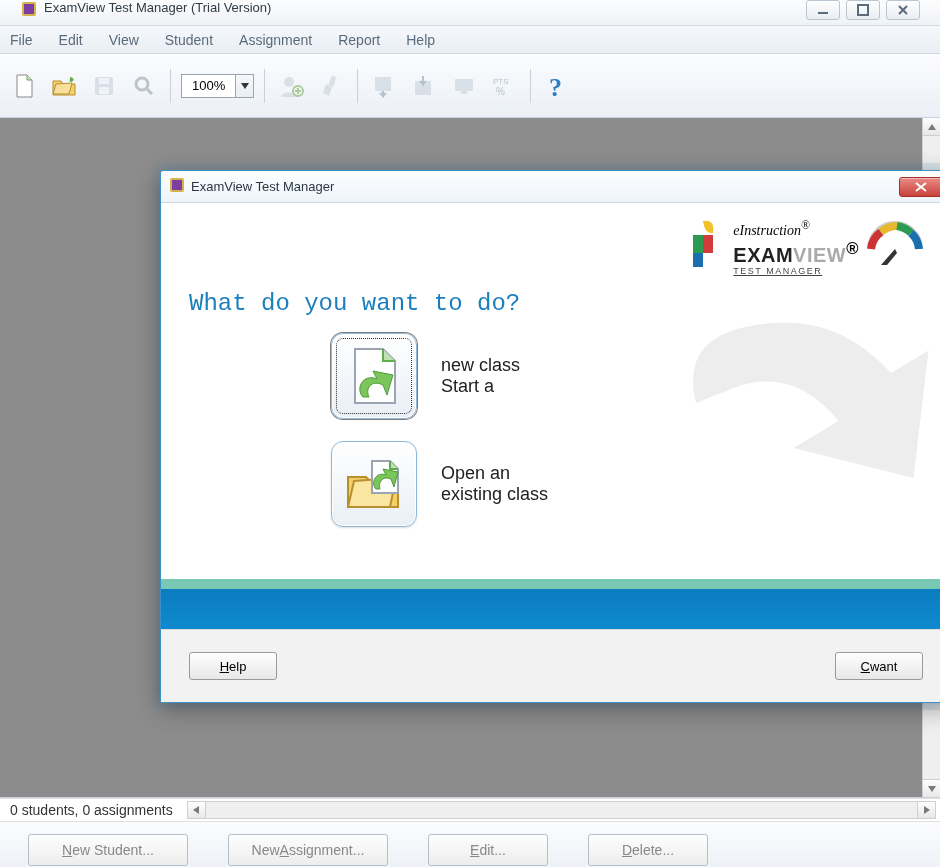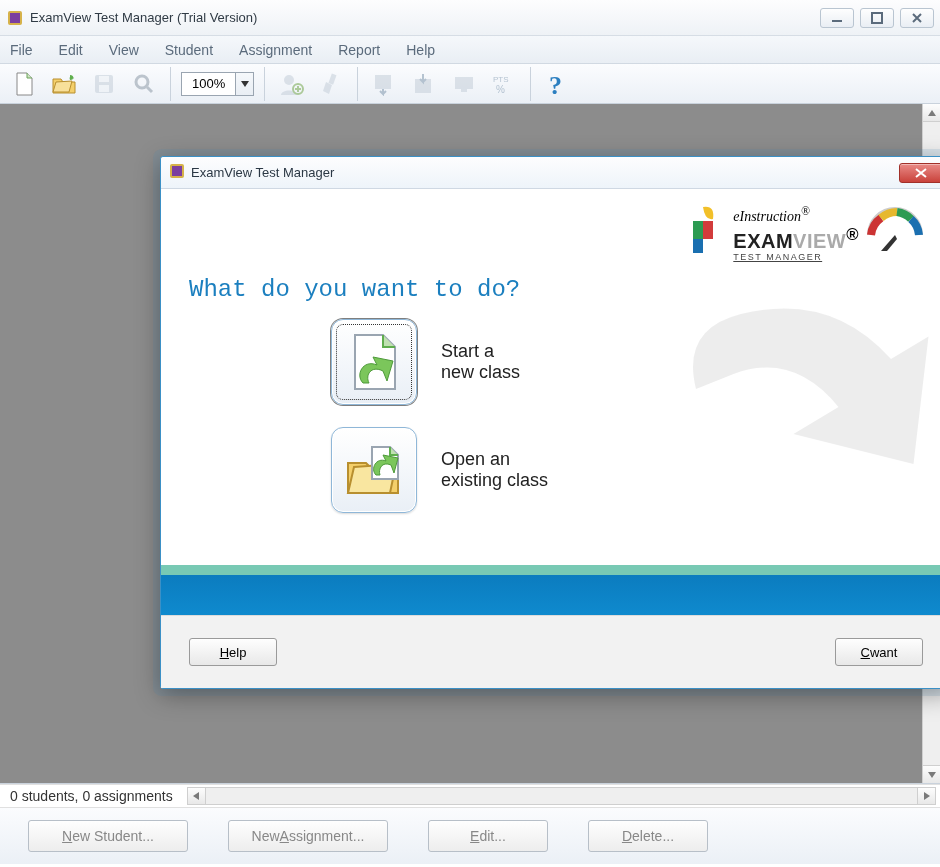--- a/index.html
+++ b/index.html
@@ -1,31 +1,31 @@
 <!DOCTYPE html>
 <html><head>
 <meta charset="utf-8">
 <style>
   * { box-sizing: border-box; margin: 0; padding: 0; }
   body { font-family: "Segoe UI", Tahoma, sans-serif; font-size: 12px; background: #fff; width: 940px; height: 867px; overflow: hidden; }
 
   
-  .titlebar { height: 36px; background: linear-gradient(#fdfdfe,#eef2f6); display: flex; align-items: center; padding: 0 6px; border-bottom: 1px solid #d6dde5; }
+  .titlebar { height: 26px; background: linear-gradient(#fdfdfe,#eef2f6); display: flex; align-items: flex-start; padding: 0 20px; border-bottom: 1px solid #d6dde5; }
   .titlebar .app-icon { width: 18px; height: 18px; margin-right: 6px; }
   .titlebar .title { color: #303b45; font-size: 13px; flex: 1; }
   .win-controls { display: flex; gap: 6px; }
   .win-btn { width: 34px; height: 20px; border: 1px solid #b9c5d1; border-radius: 3px; background: linear-gradient(#fefefe,#e9eef4); display: flex; align-items: center; justify-content: center; color: #5b6b7c; }
   .win-btn svg { display: block; }
 
   
   .menubar { height: 28px; background: linear-gradient(#f5f8fb,#e9eef4); border-bottom: 1px solid #d1d9e2; display: flex; align-items: center; padding: 0 6px; gap: 18px; color: #5b6b7c; font-size: 14px; }
   .menu-item { padding: 2px 4px; cursor: default; }
 
   
-  .toolbar { height: 40px; background: linear-gradient(#fbfcfe,#ebf0f6); border-bottom: 1px solid #c9d2dc; display: flex; align-items: center; padding: 0 8px; gap: 8px; }
+  .toolbar { height: 64px; background: linear-gradient(#fbfcfe,#ebf0f6); border-bottom: 1px solid #c9d2dc; display: flex; align-items: center; padding: 0 8px; gap: 8px; }
   .toolbar .sep { width: 1px; height: 34px; background: #c9d2dc; margin: 0 2px; }
   .tool-btn { width: 32px; height: 32px; display: flex; align-items: center; justify-content: center; border-radius: 3px; }
   .tool-btn.disabled { opacity: 0.6; }
   .zoom-box { display: flex; align-items: center; border: 1px solid #9aa5b1; background:#fff; height: 24px; }
   .zoom-box .zv { padding: 0 10px; font-size: 13px; }
   .zoom-box .dd { width: 18px; height: 100%; border-left: 1px solid #9aa5b1; display:flex; align-items:center; justify-content:center; background: linear-gradient(#f5f8fb,#e9eef4); }
 
   
   .workarea { position: relative; background: #8c8c8c; height: 680px; border-bottom: 1px solid #c9d2dc; }
   .workarea .scrollbar-v { position: absolute; right: 0; top: 0; bottom: 0; width: 18px; background: #efefef; border-left: 1px solid #cfcfcf; }
@@ -265,22 +265,22 @@
       <div class="options">
         <div class="option">
           <div class="opt-icon selected">
             <svg width="54" height="62">
               <path d="M8 4h28l12 12v42H8z" fill="#fff" stroke="#9aa5b1" stroke-width="2"></path>
               <path d="M36 4v12h12" fill="#bfe1b0" stroke="#5fae4d" stroke-width="2"></path>
               <path d="M16 52 C8 44 16 28 30 34 L26 26 L46 30 L40 50 L36 40 C24 34 18 44 22 52 Z" fill="#7bc65b" stroke="#4e9a3a" stroke-width="1"></path>
             </svg>
           </div>
           <div class="opt-label">
+            <div>new class</div>
             <div>Start a</div>
-            <div>new class</div>
           </div>
         </div>
 
         <div class="option">
           <div class="opt-icon">
             <svg width="64" height="58">
               <path d="M6 22h18l4 4h28v26H6z" fill="#f4cf6a" stroke="#b88f2f" stroke-width="2"></path>
               <path d="M12 26l42-3-6 29H6z" fill="#f9e6a0" stroke="#b88f2f" stroke-width="2"></path>
               <path d="M30 6h18l8 8v24H30z" fill="#fff" stroke="#9aa5b1" stroke-width="2"></path>
               <path d="M48 6v8h8" fill="#bfe1b0" stroke="#5fae4d" stroke-width="2"></path>

